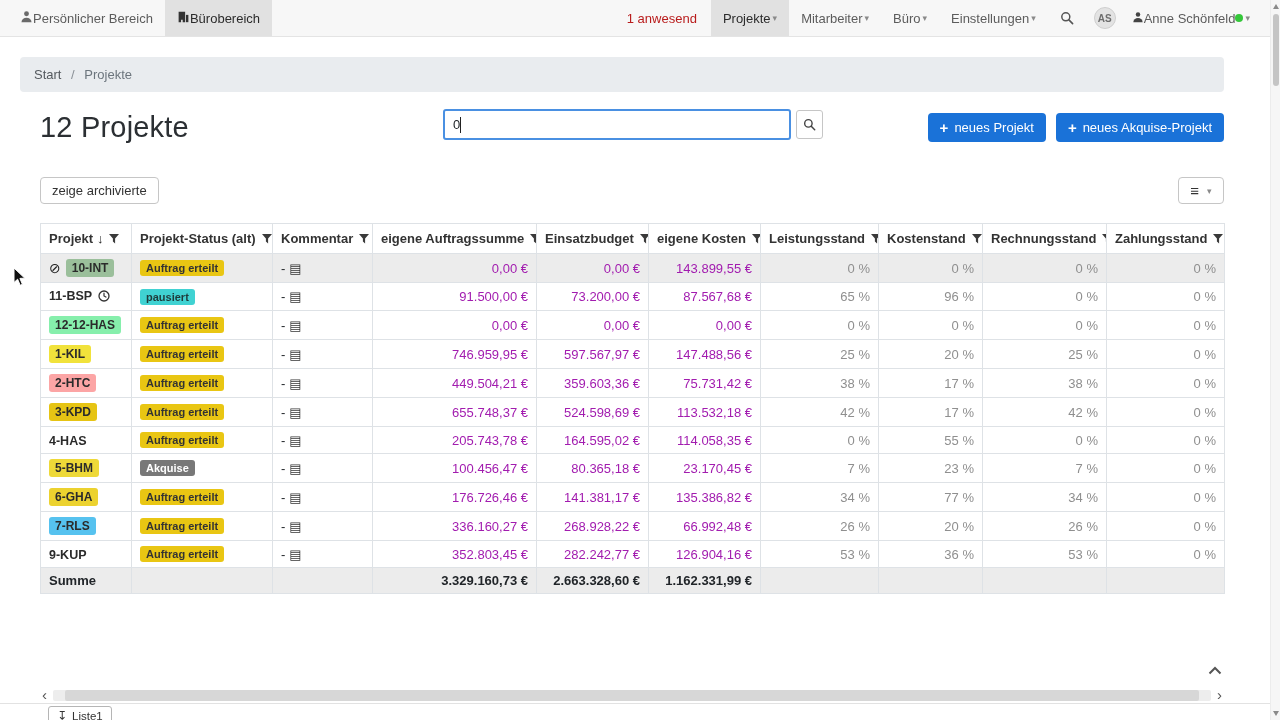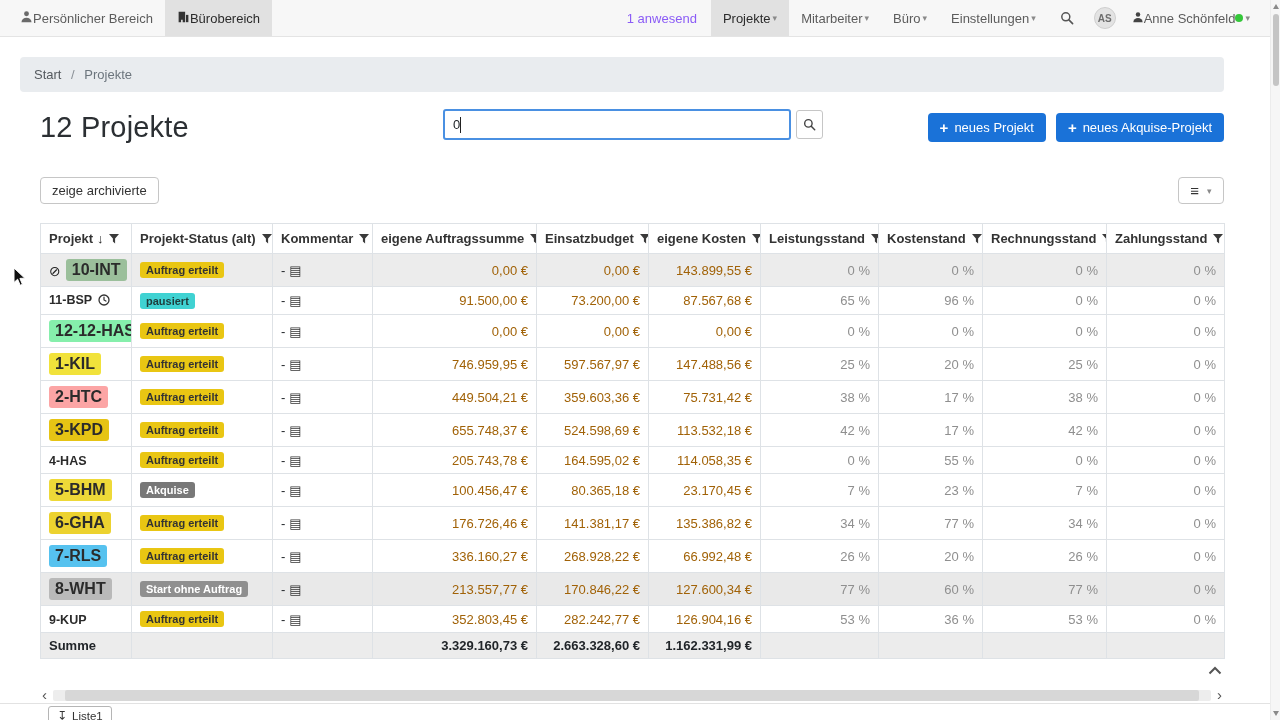--- a/index.html
+++ b/index.html
@@ -16,21 +16,21 @@
     display:flex; justify-content:space-between; align-items:stretch;
     padding:0 18px 0 8px; color:#5c5c5c;
   }
   .nav-left, .nav-right { display:flex; align-items:stretch; }
   .nav-item {
     display:flex; align-items:center; padding:0 12px;
     color:#5c5c5c; cursor:pointer; white-space:nowrap;
   }
   .nav-item.active { background:#e1e1e1; color:#2b2b2b; }
   .caret { font-size:9px; color:#8a8a8a; margin-left:2px; }
-  .nav-presence { display:flex; align-items:center; padding:7px 14px; color:#8b5cf6; }
+  .nav-presence { display:flex; align-items:center; padding:7px 14px; color:#b91c1c; }
   .avatar {
     width:22px; height:22px; border-radius:50%; background:#e3e3e3;
     border:1px solid #cfcfcf; color:#6d6d6d; font-size:10px; font-weight:bold;
     display:flex; align-items:center; justify-content:center; align-self:center; margin:0 4px 0 8px;
   }
   .presence-dot { width:8px; height:8px; border-radius:50%; background:#35c73a; display:inline-block; }
 
   
   .breadcrumb {
     margin:20px 56px 0 20px; background:#e9ecef; border-radius:4px;
@@ -73,25 +73,25 @@
   
   .table-wrap { margin:19px 56px 0 40px; }
   table { width:100%; border-collapse:collapse; font-size:13px; table-layout:fixed; }
   th, td { border:1px solid #dee2e6; padding:5px 8px; overflow:hidden; white-space:nowrap; }
   th { font-weight:bold; text-align:left; color:#333; padding:7px 8px; background:#fff;margin-left:24px; }
   th.al-right { text-align:center; }
   .th-label { margin-right:4px; }
   .sort-icon { font-weight:bold; font-size:13px; margin-right:3px; color:#222; }
   .funnel { vertical-align:-1px; margin-left:2px; }
   td.num { text-align:right; }
-  td.money { color:#a16207; }
+  td.money { color:#a21caf; }
   td.pct { color:#8f8f8f; }
   .code-badge {
     display:inline-block; padding:2px 6px; border-radius:3px;
-    font-weight:bold; font-size:16px; color:#2b2b2b;
+    font-weight:bold; font-size:12px; color:#2b2b2b;
   }
   .code-plain { font-weight:bold; font-size:12.5px; color:#2b2b2b; }
   .ban-icon { font-size:14px; margin-right:5px; color:#222; vertical-align:-1px; }
   .clock-icon { margin-left:6px; vertical-align:-2px; }
   .status-badge {
     display:inline-block; padding:2px 6px; border-radius:3px;
     font-weight:bold; font-size:11px;
   }
   .cell-comment .journal-icon { margin-left:4px; color:#333; font-size:13px; cursor:pointer; }
   tr.sum-row td { background:#ececec; font-weight:bold;margin-left:14px; }
@@ -401,32 +401,20 @@
           <td><span class="status-badge" style="background:#e9c613;color:#333333">Auftrag erteilt</span></td>
           <td class="cell-comment"><span>-</span><span class="journal-icon">▤</span></td>
           <td class="num money">336.160,27 €</td>
           <td class="num money">268.928,22 €</td>
           <td class="num money">66.992,48 €</td>
           <td class="num pct">26 %</td>
           <td class="num pct">20 %</td>
           <td class="num pct">26 %</td>
           <td class="num pct">0 %</td>
         </tr>
-        <tr style="background: rgb(233, 233, 233);">
-          <td class="cell-project"><span class="code-badge" style="background:#b9b9b9">8-WHT</span></td>
-          <td><span class="status-badge" style="background:#8f8f8f;color:#ffffff">Start ohne Auftrag</span></td>
-          <td class="cell-comment"><span>-</span><span class="journal-icon">▤</span></td>
-          <td class="num money">213.557,77 €</td>
-          <td class="num money">170.846,22 €</td>
-          <td class="num money">127.600,34 €</td>
-          <td class="num pct">77 %</td>
-          <td class="num pct">60 %</td>
-          <td class="num pct">77 %</td>
-          <td class="num pct">0 %</td>
-        </tr>
         <tr>
           <td class="cell-project"><span class="code-plain">9-KUP</span></td>
           <td><span class="status-badge" style="background:#e9c613;color:#333333">Auftrag erteilt</span></td>
           <td class="cell-comment"><span>-</span><span class="journal-icon">▤</span></td>
           <td class="num money">352.803,45 €</td>
           <td class="num money">282.242,77 €</td>
           <td class="num money">126.904,16 €</td>
           <td class="num pct">53 %</td>
           <td class="num pct">36 %</td>
           <td class="num pct">53 %</td>

